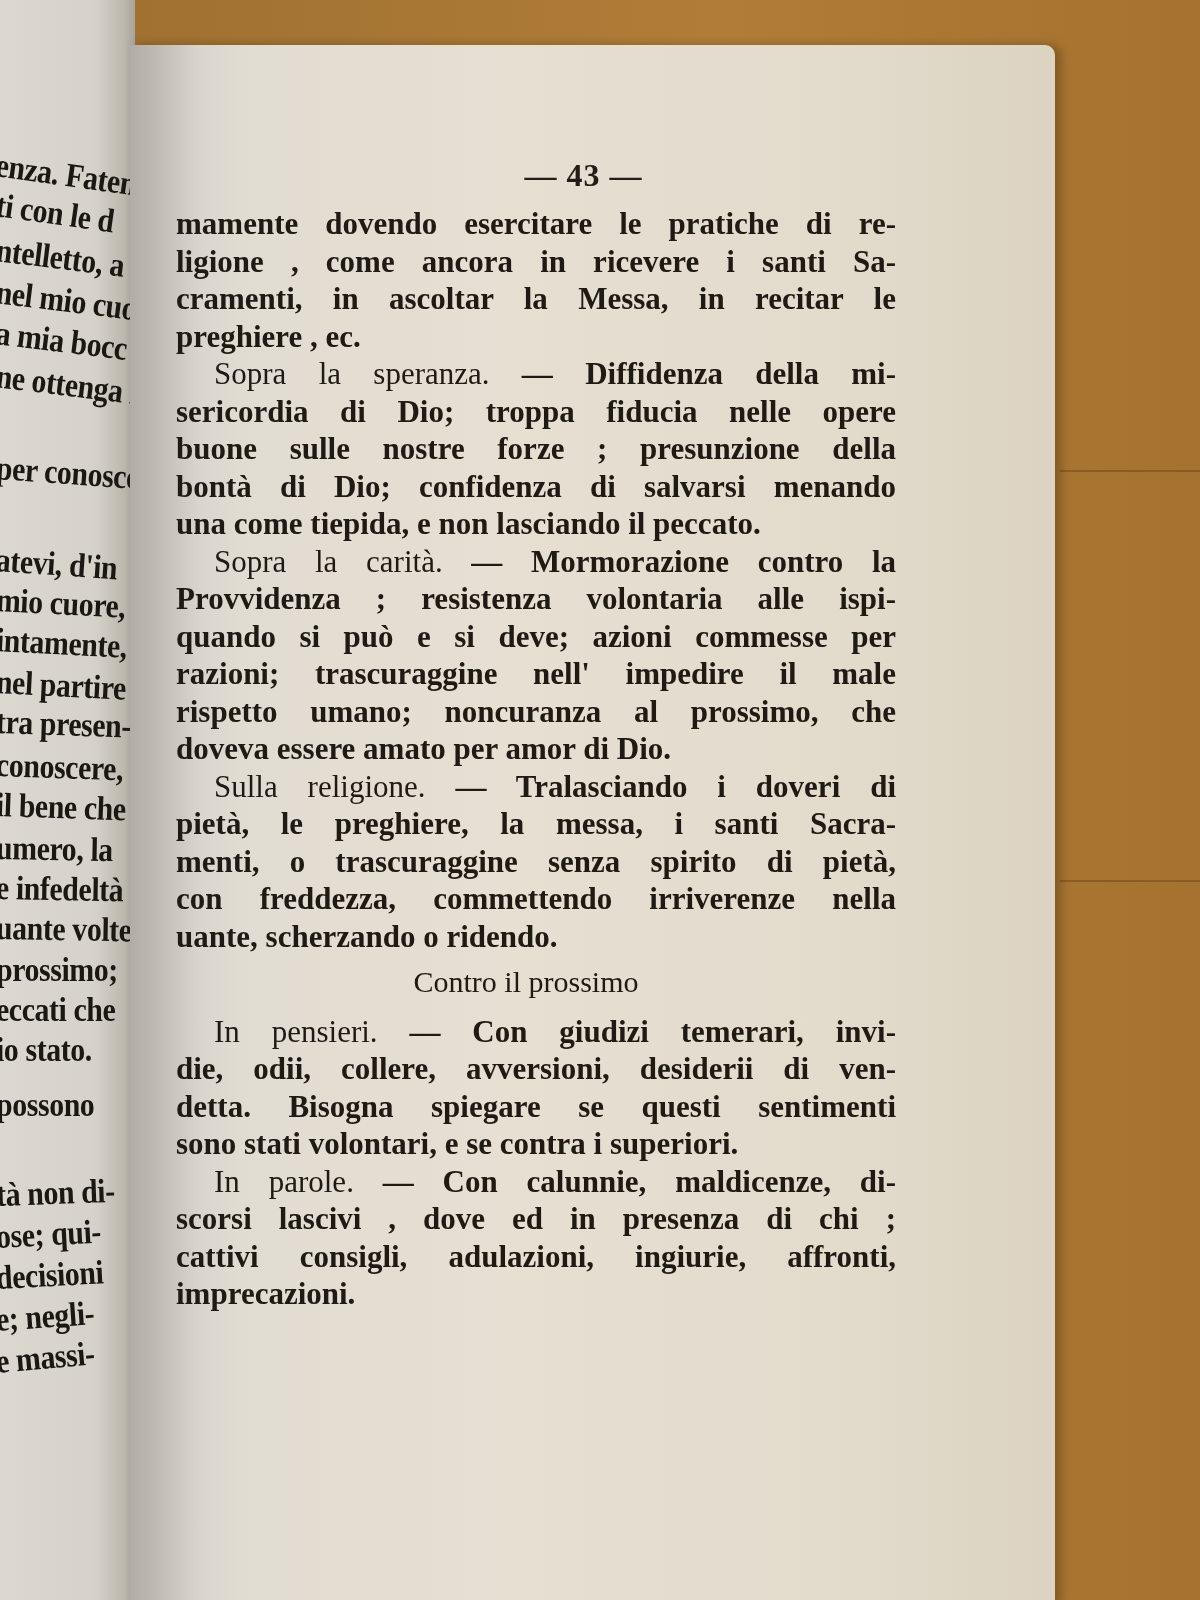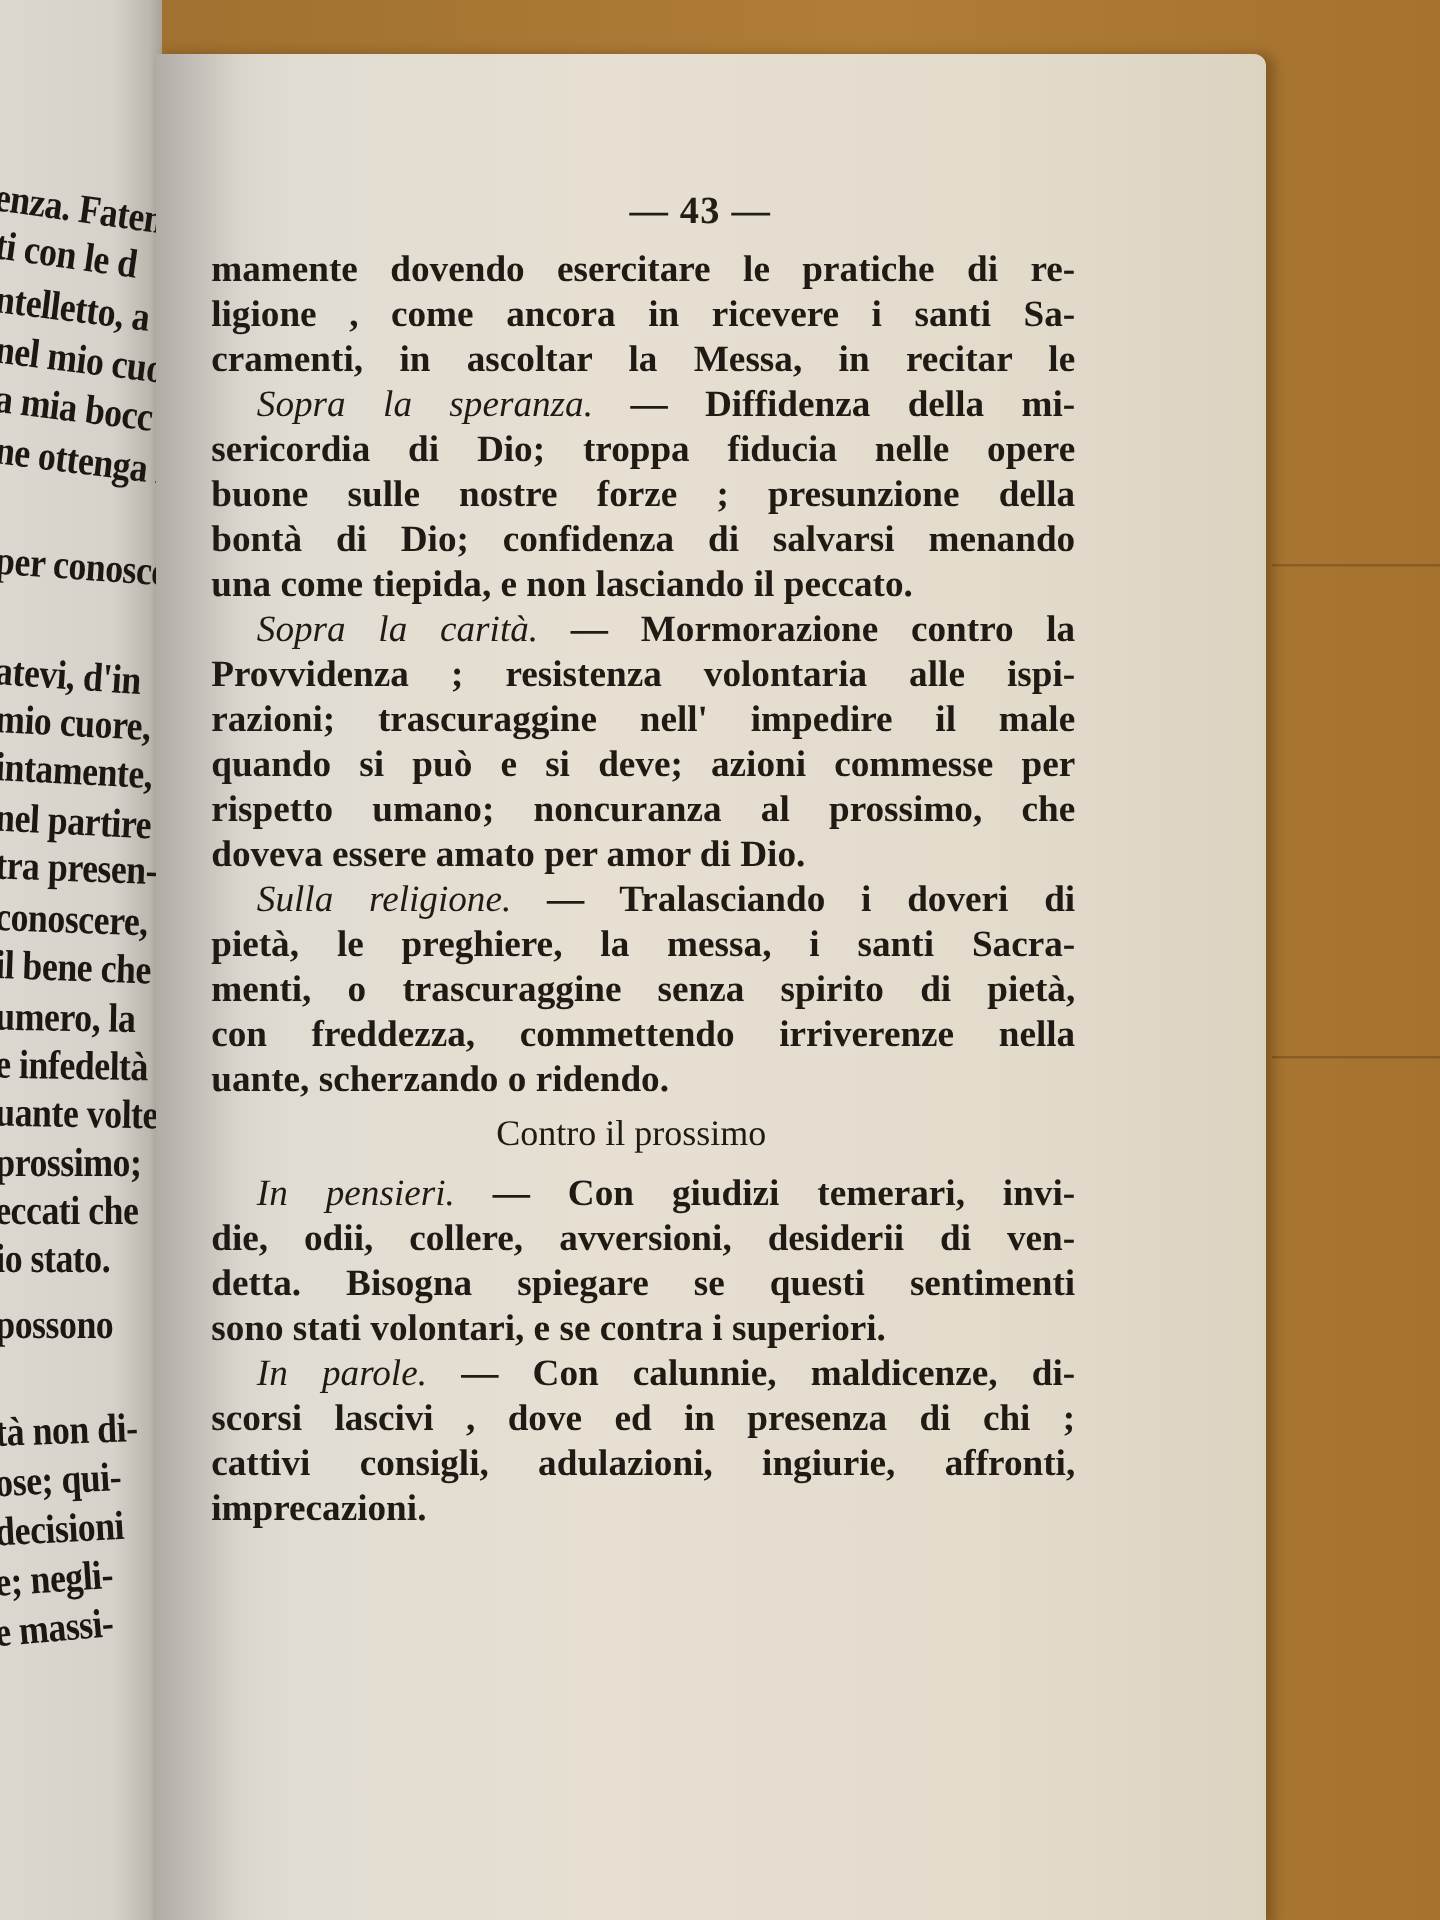--- a/index.html
+++ b/index.html
@@ -34,21 +34,21 @@
     font-size:32px; font-weight:bold; color:#221d17; letter-spacing:1px;
     padding-right:30px;
   }
   .text-block {
     position:absolute; left:46px; top:160px; width:720px;
     color:#1f1a14; font-size:31px; line-height:37.5px; font-weight:bold;
   }
   .line { display:block; white-space:nowrap; text-align:justify; text-align-last:justify; }
   .line.last { text-align-last:left; }
   .indent { padding-left:38px; }
-  .lead { font-style:italic; font-weight:normal; }
+  .lead { font-weight:normal; }
   .heading { display:block; text-align:left; font-weight:normal; font-size:30px; margin:8px 0 12px 0; text-align-last:center; padding-right:20px;}
 </style>
 </head>
 <body>
 
 <div class="desk-seam" style="top:470px"></div>
 <div class="desk-seam" style="top:880px"></div>
 
 <div class="left-page" id="left-page">
     <div class="left-line" style="top: 148px; transform: rotate(8deg) scaleX(0.88);">enza. Fatem</div>
@@ -78,29 +78,30 @@
     <div class="left-line" style="top: 1303px; transform: rotate(-4deg) scaleX(0.88);">e; negli-</div>
     <div class="left-line" style="top: 1345px; transform: rotate(-5deg) scaleX(0.88);">e massi-</div>
   </div>
 
 <div class="right-page">
   <div class="page-number">— 43 —</div>
   <div class="text-block" id="body">
       <span class="line"><span>mamente dovendo esercitare le pratiche di re-</span></span>
       <span class="line"><span>ligione , come ancora in ricevere i santi Sa-</span></span>
       <span class="line"><span>cramenti, in ascoltar la Messa, in recitar le</span></span>
+      <span class="line last"><span>preghiere , ec.</span></span>
       <span class="line indent"><span class="lead">Sopra la speranza.</span><span> — Diffidenza della mi-</span></span>
       <span class="line"><span>sericordia di Dio; troppa fiducia nelle opere</span></span>
       <span class="line"><span>buone sulle nostre forze ; presunzione della</span></span>
       <span class="line"><span>bontà di Dio; confidenza di salvarsi menando</span></span>
       <span class="line last"><span>una come tiepida, e non lasciando il peccato.</span></span>
       <span class="line indent"><span class="lead">Sopra la carità.</span><span> — Mormorazione contro la</span></span>
       <span class="line"><span>Provvidenza ; resistenza volontaria alle ispi-</span></span>
+      <span class="line"><span>quando si può e si deve; azioni commesse per</span></span>
       <span class="line"><span>razioni; trascuraggine nell' impedire il male</span></span>
-      <span class="line"><span>quando si può e si deve; azioni commesse per</span></span>
       <span class="line"><span>rispetto umano; noncuranza al prossimo, che</span></span>
       <span class="line last"><span>doveva essere amato per amor di Dio.</span></span>
       <span class="line indent"><span class="lead">Sulla religione.</span><span> — Tralasciando i doveri di</span></span>
       <span class="line"><span>pietà, le preghiere, la messa, i santi Sacra-</span></span>
       <span class="line"><span>menti, o trascuraggine senza spirito di pietà,</span></span>
       <span class="line"><span>con freddezza, commettendo irriverenze nella</span></span>
       <span class="line last"><span>uante, scherzando o ridendo.</span></span>
       <span class="heading">Contro il prossimo</span>
       <span class="line indent"><span class="lead">In pensieri.</span><span> — Con giudizi temerari, invi-</span></span>
       <span class="line"><span>die, odii, collere, avversioni, desiderii di ven-</span></span>

